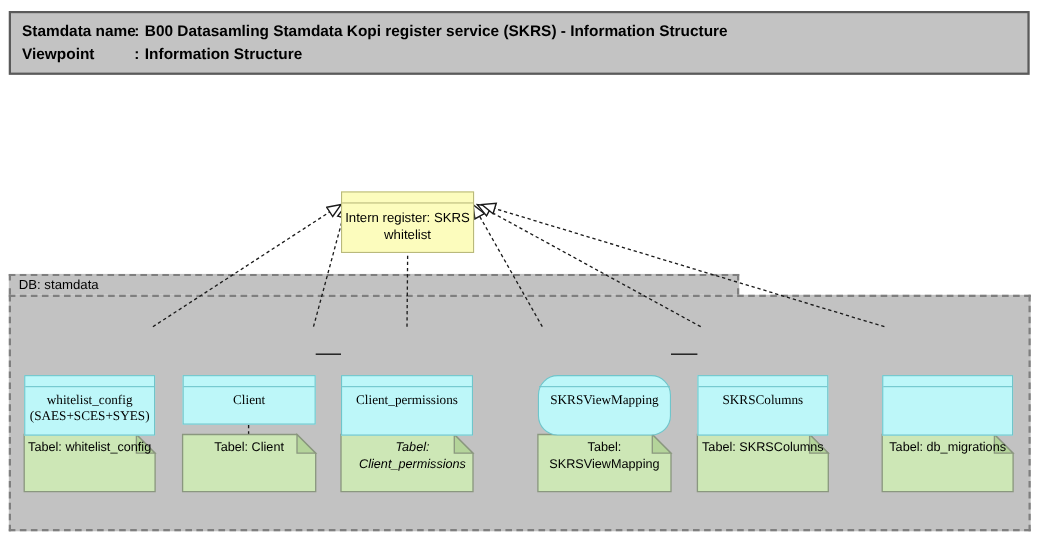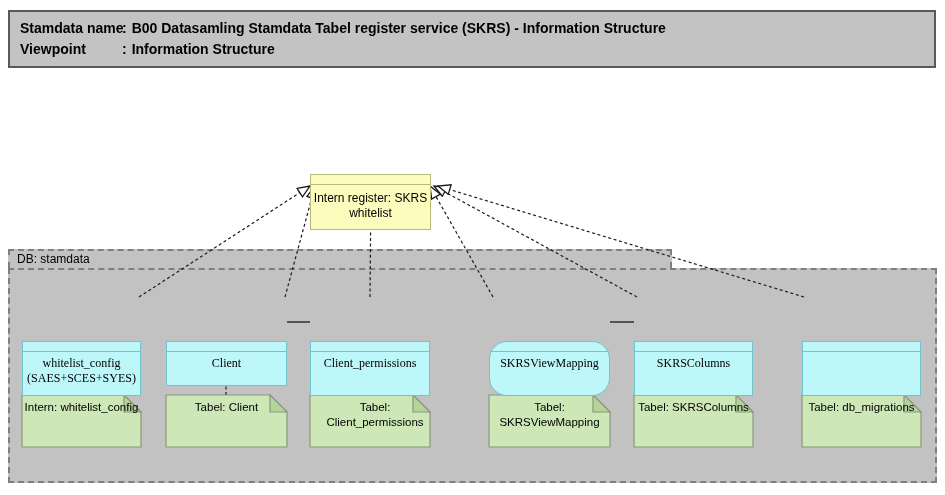--- a/index.html
+++ b/index.html
@@ -94,21 +94,21 @@
 </style>
 </head>
 <body>
 
 <div id="canvas">
 
   <div class="title-block">
     <div class="title-row">
       <span class="lbl">Stamdata name</span>
         <span class="sep">:</span>
-        <span class="val">B00 Datasamling Stamdata Tabel register service (SKRS) - Information Structure</span>
+        <span class="val">B00 Datasamling Stamdata Kopi register service (SKRS) - Information Structure</span>
     </div>
     <div class="title-row">
       <span class="lbl">Viewpoint</span>
         <span class="sep">:</span>
         <span class="val">Information Structure</span>
     </div>
   </div>
 
   <div class="grouping-tab"></div>
   <div class="grouping-body"></div>
@@ -186,20 +186,20 @@
     <div class="obj-label">SKRSViewMapping</div>
   </div>
   <div class="obj data boxlayer" style="left:634px; top:297px; width:119px; height:55px;">
     <div class="bar"></div>
     <div class="obj-label">SKRSColumns</div>
   </div>
   <div class="obj data boxlayer" style="left:802px; top:297px; width:119px; height:55px;">
     <div class="bar"></div>
   </div>
 
-  <div class="artifact-label" style="left:22px; width:119px;">Intern: whitelist_config</div>
+  <div class="artifact-label" style="left:22px; width:119px;">Tabel: whitelist_config</div>
   <div class="artifact-label" style="left:166px; width:121px;">Tabel: Client</div>
-  <div class="artifact-label" style="left:310px; width:130px;">Tabel: Client_permissions</div>
+  <div class="artifact-label" style="left:310px; width:130px;font-style:italic;">Tabel: Client_permissions</div>
   <div class="artifact-label" style="left:489px; width:121px;">Tabel: SKRSViewMapping</div>
   <div class="artifact-label" style="left:634px; width:119px;">Tabel: SKRSColumns</div>
   <div class="artifact-label" style="left:802px; width:119px;border-radius:23px;">Tabel: db_migrations</div>
 
 </div>
 
 </body></html>

